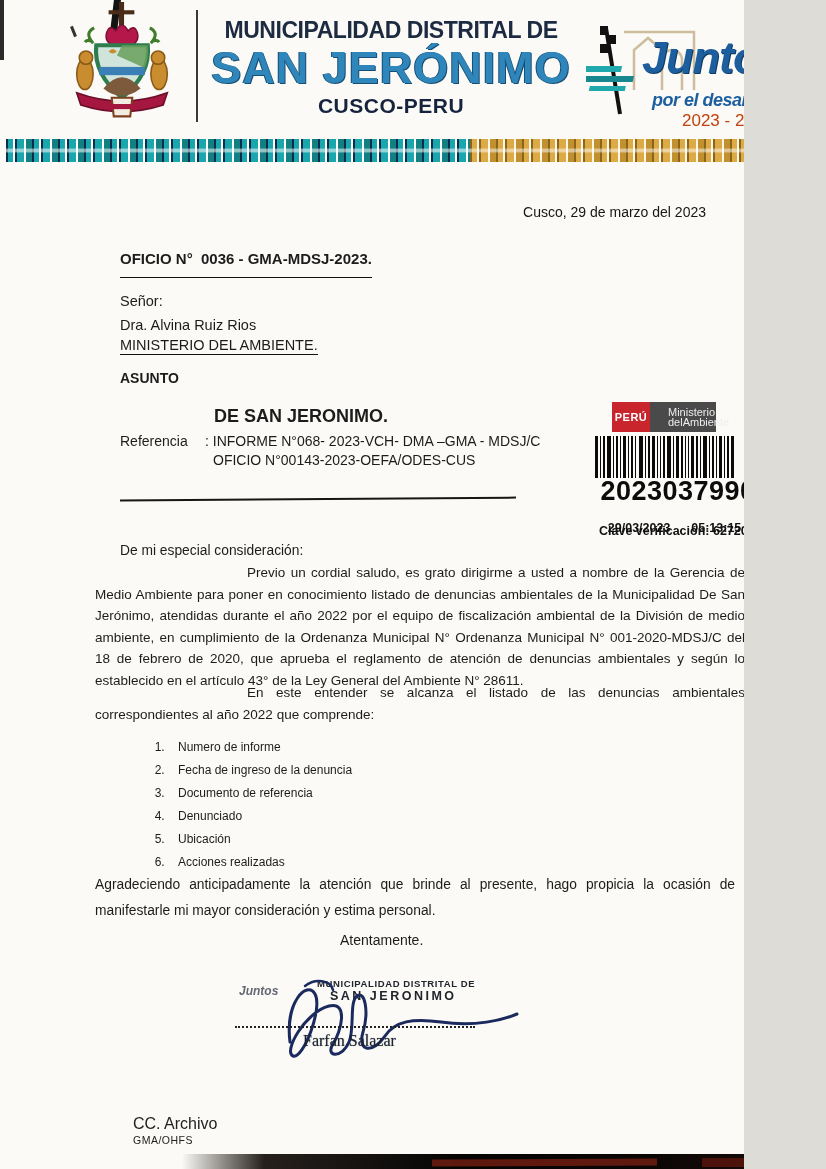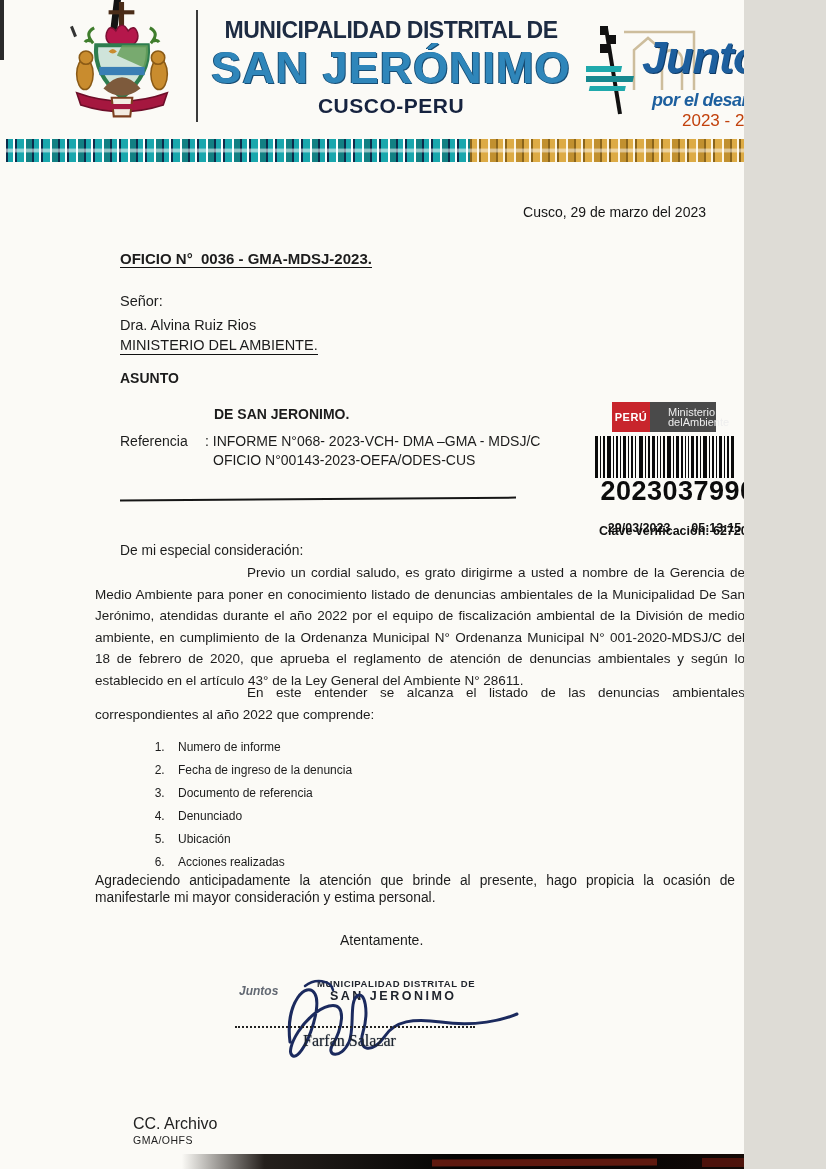--- a/index.html
+++ b/index.html
@@ -40,27 +40,27 @@
       linear-gradient(0deg,rgba(255,255,255,.0) 0 38%,rgba(255,255,255,.55) 46% 54%,rgba(255,255,255,0) 62%),
       repeating-linear-gradient(90deg,#0d2b4a 0 2px,#19a7ad 2px 7px,#ffffff 7px 9px,#0d2b4a 9px 11px,#19a7ad 11px 18px,#ffffff 18px 20px,#128083 20px 26px);}
   .band-right{width:43%;height:100%;
     background:
       linear-gradient(0deg,rgba(255,255,255,0) 0 38%,rgba(255,255,255,.5) 46% 54%,rgba(255,255,255,0) 62%),
       repeating-linear-gradient(90deg,#8a641a 0 2px,#ddab45 2px 7px,#fdf6e4 7px 9px,#8a641a 9px 11px,#ddab45 11px 18px,#fdf6e4 18px 20px,#c1902f 20px 26px);}
 
   
   .motto{left:0;top:172px;width:826px;text-align:center;font-size:14.5px;font-weight:bold;color:#111;}
   .dateline{left:416px;top:204px;width:290px;text-align:right;font-size:14px;color:#161616;}
-  .oficio{left:120px;top:250px;font-size:15px;font-weight:bold;white-space:pre;border-bottom:1.5px solid #111;padding-bottom:0;}
+  .oficio{left:120px;top:250px;font-size:15px;font-weight:bold;white-space:pre;border-bottom:1.5px solid #111;padding-bottom:10px;}
   .senor{left:120px;top:293px;font-size:14.5px;}
   .addr-name{left:120px;top:317px;font-size:14.5px;}
   .addr-inst{left:120px;top:337px;font-size:14.5px;border-bottom:1.3px solid #111;padding-bottom:1px;}
   .asunto-label{left:120px;top:370px;font-size:14px;font-weight:bold;}
   .asunto-l1{left:205px;top:370px;width:610px;font-size:13.6px;font-weight:bold;white-space:nowrap;}
-  .asunto-l2{left:214px;top:406px;font-size:14px;font-weight:bold;}
+  .asunto-l2{left:214px;top:406px;font-size:18px;font-weight:bold;}
   .ref-label{left:120px;top:433px;font-size:14px;}
   .ref-l1{left:205px;top:433px;font-size:14px;white-space:nowrap;}
   .ref-l2{left:213px;top:452px;font-size:14px;}
   .sep-line{left:120px;top:498px;width:396px;height:2px;background:#161616;transform:rotate(-.4deg);}
 
   
   .stamp{left:585px;top:400px;width:200px;height:145px;}
   .stamp-head{position:absolute;left:27px;top:2px;display:flex;height:30px;}
   .stamp-peru{width:38px;background:#c8252c;color:#fff;font-size:11px;font-weight:bold;display:flex;align-items:center;justify-content:center;letter-spacing:.5px;}
   .stamp-min{width:66px;background:#4a4a4a;color:#eee;font-size:11px;line-height:10px;padding:5px 0 0 18px;box-sizing:border-box;}
@@ -68,21 +68,21 @@
   .stamp-number{position:absolute;left:-2px;top:76px;width:190px;text-align:center;font-size:27px;font-weight:bold;letter-spacing:.5px;color:#0c0c0c;}
   .stamp-datetime{position:absolute;left:2px;top:107px;font-size:12.5px;font-weight:bold;white-space:pre;color:#111;}
   .stamp-clave{position:absolute;left:14px;top:124px;font-size:12.5px;font-weight:bold;color:#111;}
 
   .greeting{left:120px;top:543px;font-size:13.8px;}
   .para{left:95px;width:650px;font-size:13.5px;line-height:21.5px;text-align:justify;margin:0;}
   .p1{top:562px;text-indent:152px;}
   .p2{top:682px;text-indent:152px;line-height:22px;}
   .list{left:144px;top:736px;margin:0;padding-left:24px;font-size:12px;line-height:23px;}
   .list li{padding-left:10px;}
-  .closing{top:872px;line-height:17px;width:640px;font-size:13.8px;}
+  .closing{top:872px;line-height:26px;width:640px;font-size:13.8px;}
   .farewell{left:340px;top:932px;font-size:14px;}
 
   
   .sigblock{left:235px;top:970px;width:340px;height:100px;}
   .sig-stamp-l1{position:absolute;left:82px;top:8px;font-size:9.5px;font-weight:bold;letter-spacing:.6px;color:#20242c;}
   .sig-stamp-l2{position:absolute;left:95px;top:19px;font-size:12.5px;font-weight:bold;letter-spacing:2.5px;color:#20242c;}
   .sig-juntos{position:absolute;left:4px;top:14px;font-size:12px;font-style:italic;font-weight:bold;color:#3c4452;opacity:.8;}
   .sig-svg{position:absolute;left:10px;top:2px;width:320px;height:96px;}
   .dotline{position:absolute;left:0;top:56px;width:240px;border-bottom:2.5px dotted #222;}
   .sig-name{position:absolute;left:68px;top:62px;font-family:"Liberation Serif",serif;font-size:16px;color:#1c2430;text-shadow:0 0 1px rgba(28,36,48,.6);}

